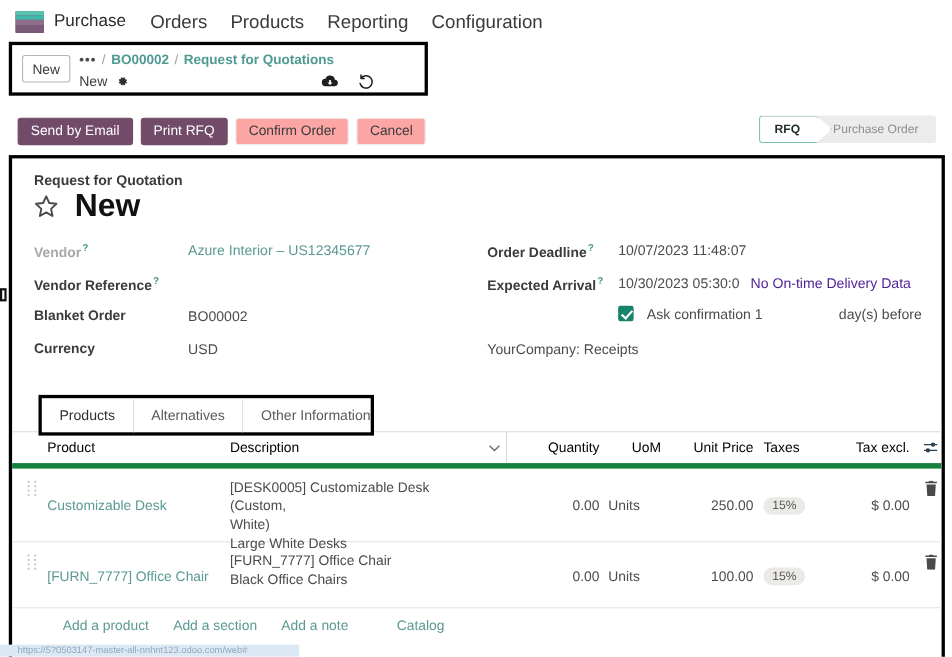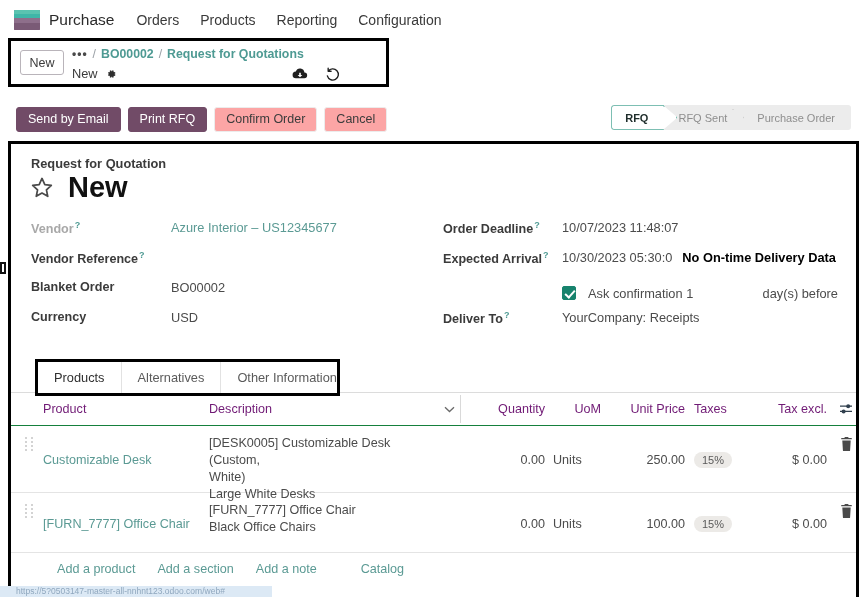--- a/index.html
+++ b/index.html
@@ -37,21 +37,21 @@
   .brand-logo .l2 { top:4px; height:4px; background:#3fb6a8; }
   .brand-logo .l3 { top:8px; height:5px; background:#8e6f8b; }
   .brand-logo .l4 { top:13px; height:7px; background:#7a5a76; }
   .brand-name {
     font-size: 15.5px;
     color: #2b2b2b;
     margin-right: 22px;
     white-space: nowrap;
   }
   .nav-item {
-    font-size: 14px;
+    font-size: 17px;
     color: #3a3a3a;
     margin-right: 21px;
     white-space: nowrap;
     cursor: pointer;
     text-align: center;
   }
 
   
   .bc-outline {
     position: absolute;
@@ -192,27 +192,27 @@
     font-size: 12.6px; font-weight: bold; color: #3b3b3b;
     white-space: nowrap; padding-top: 2px;
   }
   .flabel.muted { color: #a8a8a8; font-weight: bold; }
   .qmark { color: #4e9a93; font-size: 9px; vertical-align: super; margin-left: 1px; }
   .fval {
     font-size: 12.8px; color: #4b4b4b; padding-top: 2px;
     white-space: nowrap;
   }
   .fval.link { color: #5b9a94; cursor: pointer; }
-  .fval.teal-strong { color: #000000; font-weight: bold; cursor:pointer; }
+  .fval.teal-strong { color: #4c1d95; font-weight: normal; cursor:pointer; }
   .lw-left  { width: 140px; }
   .lw-right { width: 119px; }
 
   .confirm-row {
     position: relative; height: 30px;
-    display: flex; align-items: center;
+    display: flex; 
   }
   .chk {
     width: 14px; height: 14px;
     background: #17836d;
     border: 1px solid #17836d;
     border-radius: 2px;
     position: relative;
     margin-left: 119px;
     cursor: pointer;
     flex: none;
@@ -252,23 +252,23 @@
   .tabs-baseline {
     position: absolute; left: 0; right: 0; top: 248px;
     height: 1px; background: #dcdcdc;
   }
 
   
   .tbl { position: absolute; left: 0; right: 0; top: 249px; }
   .thead {
     display: flex; align-items: center;
     height: 33px;
-    border-bottom: 1px solid #15803d;
+    border-bottom: 5px solid #15803d;
     font-size: 12.6px;
-    color: #701a75;
+    color: #000000;
     font-weight: normal;
   }
   .th { white-space: nowrap; }
   .c-handle { width: 32px; flex: none; }
   .c-prod   { width: 166px; flex: none; padding-left: 0px; }
   .c-desc   { width: 228px; flex: none; position: relative; }
   .c-caret  { width: 24px; flex: none; display:flex; align-items:center; justify-content:center; }
   .c-qty    { width: 84px;  flex: none; text-align: right; }
   .c-uom    { width: 56px;  flex: none; text-align: right; padding-left: 8px; }
   .c-price  { width: 84px;  flex: none; text-align: right; }
@@ -399,21 +399,20 @@
 
   <div class="actionbar">
     <div class="btn btn-primary">Send by Email</div>
     <div class="btn btn-primary">Print RFQ</div>
     <div class="btn btn-secondary">Confirm Order</div>
     <div class="btn btn-secondary">Cancel</div>
   </div>
 
   <div class="pipeline">
     <div class="pstep first active">RFQ</div>
-    <div class="pstep">RFQ Sent</div>
     <div class="pstep">Purchase Order</div>
   </div>
 
   <div class="sheet-outline">
     <div class="sheet-inner">
 
       <div class="form-title-label">Request for Quotation</div>
 
       <div class="title-row">
         <svg class="star-ic" viewBox="0 0 24 24">
@@ -466,23 +465,20 @@
             <div class="fval teal-strong" style="margin-left:10px">No On-time Delivery Data</div>
           </div>
 
           <div class="confirm-row">
             <div class="chk"></div>
             <div class="chk-label">Ask confirmation 1</div>
             <div class="chk-suffix">day(s) before</div>
           </div>
 
           <div class="frow">
-            <div class="flabel lw-right">
-              <span>Deliver To</span><span class="qmark">?</span>
-            </div>
             <div class="fval">YourCompany: Receipts</div>
           </div>
         </div>
       </div>
 
       <div class="tabs-baseline"></div>
       <div class="tabs-outline">
         <div class="tabs-row">
           <div class="tab active">Products</div>
           <div class="tab">Alternatives</div>

